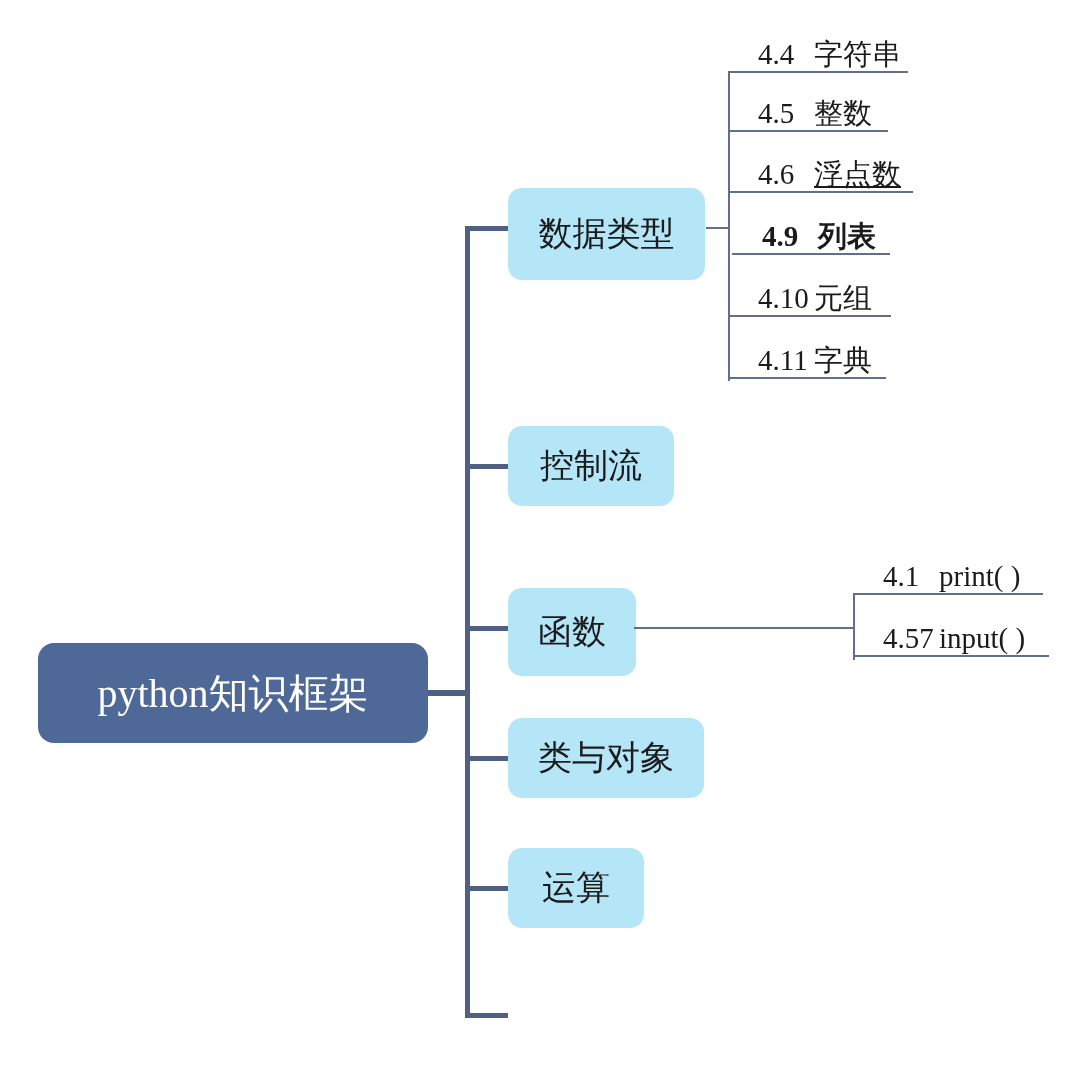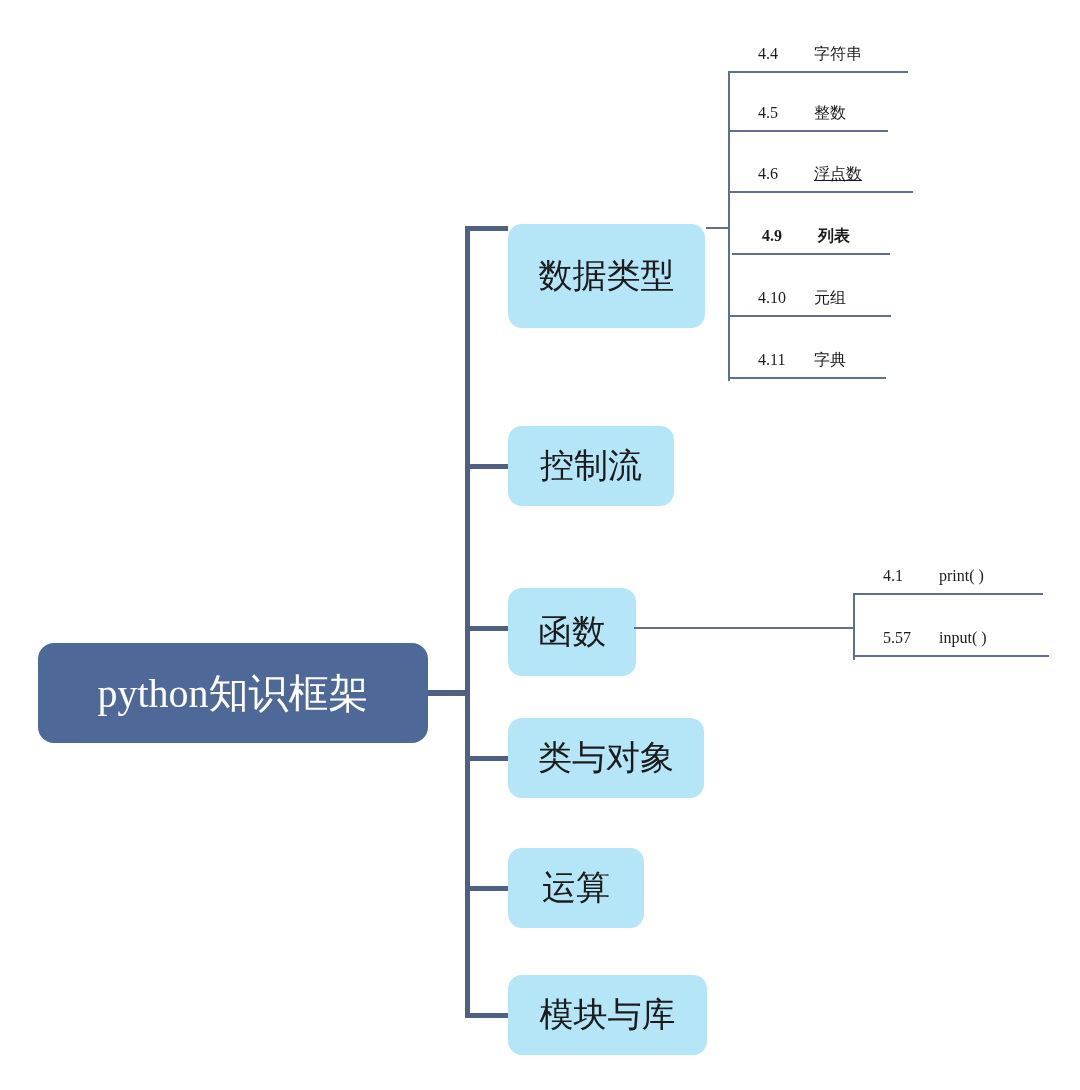--- a/index.html
+++ b/index.html
@@ -31,32 +31,32 @@
     background:#4E6897;border-radius:16px;
     display:flex;align-items:center;justify-content:center;
     color:#ffffff;font-size:40px;font-weight:normal;cursor:default;
   }
   
   .topic{
     position:absolute;background:#B5E6F8;border-radius:14px;
     display:flex;align-items:center;justify-content:center;
     color:#1b1b1b;font-size:34px;cursor:default;
   }
-  .t1{left:508px;top:188px;width:197px;height:104px;margin-top:36px;}
+  .t1{left:508px;top:188px;width:197px;height:92px;}
   .t2{left:508px;top:426px;width:166px;height:80px;}
   .t3{left:508px;top:588px;width:128px;height:88px;}
   .t4{left:508px;top:718px;width:196px;height:80px;}
   .t5{left:508px;top:848px;width:136px;height:80px;font-family:Liberation Serif, serif;}
   .t6{left:508px;top:975px;width:199px;height:80px;}
 
   
   .leaf{
     position:absolute;height:36px;
     border-bottom:2px solid #5F6F8D;
-    color:#1b1b1b;font-size:16px;line-height:34px;
+    color:#1b1b1b;font-size:29px;line-height:34px;
     padding-left:30px;box-sizing:border-box;
     white-space:nowrap;cursor:default;
   }
   .leaf .num{display:inline-block;min-width:56px;}
   .d1{left:728px;top:37px;width:180px;}
   .d2{left:728px;top:96px;width:160px;}
   .d3{left:728px;top:157px;width:185px;text-decoration:underline;}
   .d4{left:732px;top:219px;width:158px;font-weight:bold;}
   .d5{left:728px;top:281px;width:163px;}
   .d6{left:728px;top:343px;width:158px;}
@@ -96,23 +96,20 @@
   </div>
   <div class="topic t3">
     <span>函数</span>
   </div>
   <div class="topic t4">
     <span>类与对象</span>
   </div>
   <div class="topic t5">
     <span>运算</span>
   </div>
-  <div class="topic t6">
-    <span>模块与库</span>
-  </div>
 
   <div class="thin dt-conn"></div>
   <div class="thin dt-bracket"></div>
 
   <div class="leaf d1">
     <span class="num">4.4</span><span>字符串</span>
   </div>
   <div class="leaf d2">
     <span class="num">4.5</span><span>整数</span>
   </div>
@@ -129,16 +126,16 @@
     <span class="num">4.11</span><span>字典</span>
   </div>
 
   <div class="thin fn-edge"></div>
   <div class="thin fn-bracket"></div>
 
   <div class="leaf f1">
     <span class="num">4.1</span><span>print( )</span>
   </div>
   <div class="leaf f2">
-    <span class="num">5.57</span><span>input( )</span>
+    <span class="num">4.57</span><span>input( )</span>
   </div>
 
 </div>
 
 </body></html>

